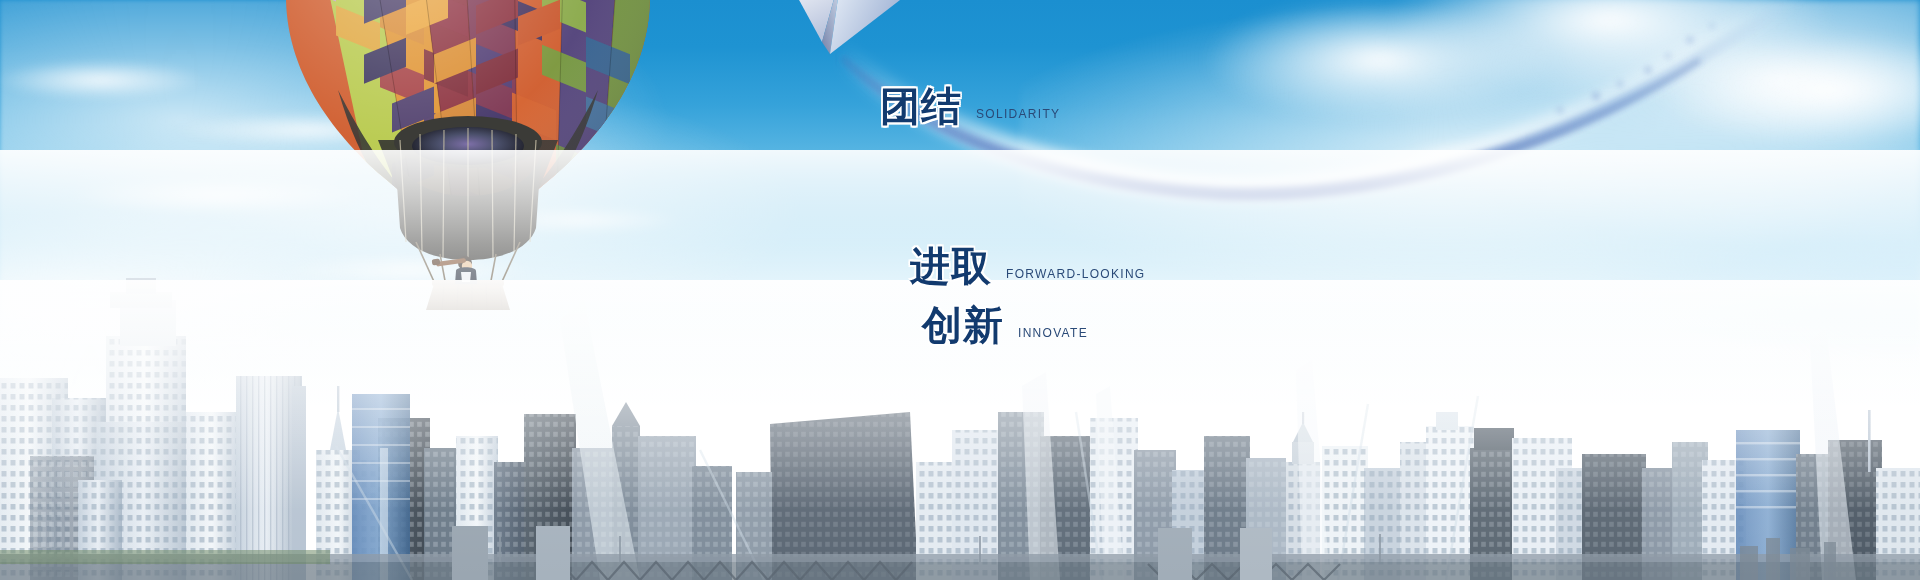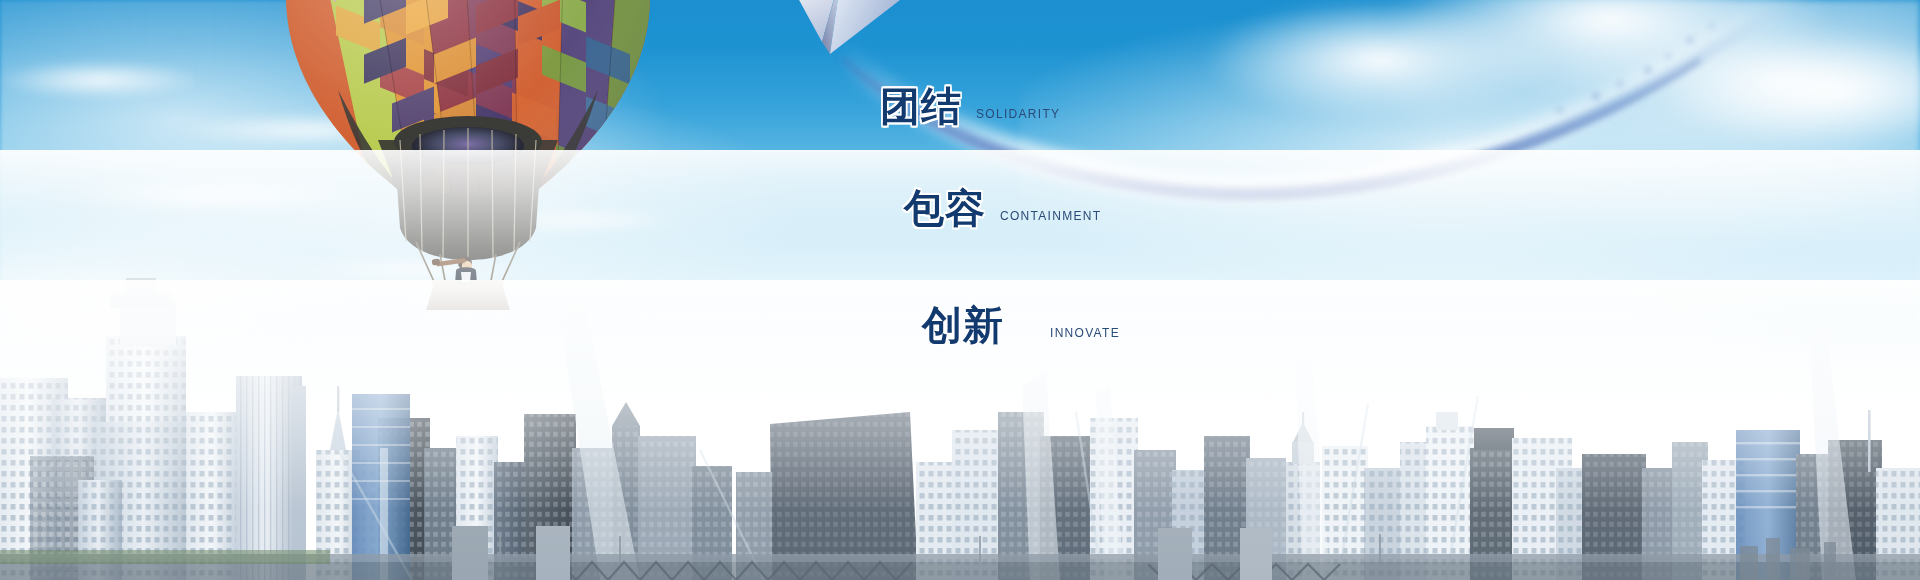--- a/index.html
+++ b/index.html
@@ -114,21 +114,21 @@
     letter-spacing:1.3px;
     color:#2a4a78;
     margin-left:14px;
     position:relative;top:-2px;
   }
 
   .r0{left:20px;  top:12px;margin-top:16px;}
   .r1{left:32px;  top:73px;}
   .r2{left:44px;  top:130px;}
   .r3{left:50px;  top:188px;}
-  .r4{left:62px;  top:247px;gap:32px;}
+  .r4{left:62px;  top:247px;}
 </style>
 </head>
 <body>
 
 <div id="banner">
 
   <div class="sky-base"></div>
   <div class="sky-haze-left"></div>
   <div class="sky-haze-right"></div>
   <div class="cloud-wisps-left"></div>
@@ -623,25 +623,25 @@
   <div class="city-haze"></div>
 
   <div class="slogans">
 
     <div class="slogan-row r0">
       <span class="cn">团结</span>
       <span class="en">SOLIDARITY</span>
     </div>
 
 
-    <div class="slogan-row r2">
-      <span class="cn">包容</span>
-      <span class="en">CONTAINMENT</span>
+
+    <div class="slogan-row r3">
+      <span class="cn">进取</span>
+      <span class="en">FORWARD-LOOKING</span>
     </div>
-
 
     <div class="slogan-row r4">
       <span class="cn">创新</span>
       <span class="en">INNOVATE</span>
     </div>
 
   </div>
 
 </div>
 

